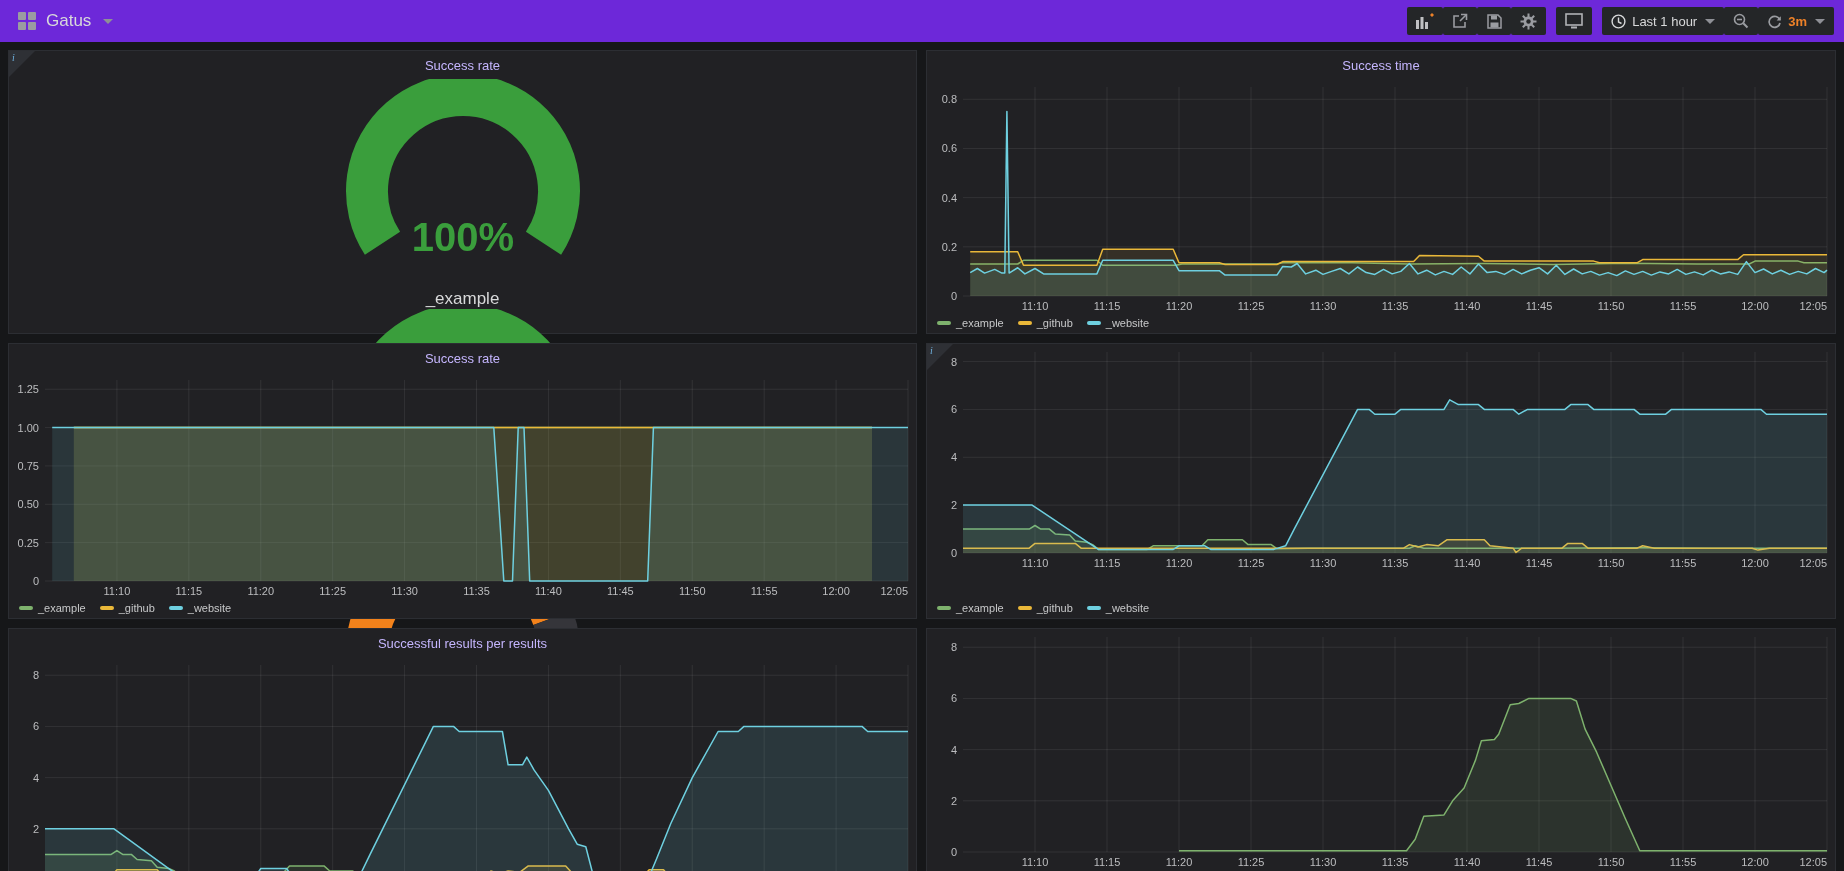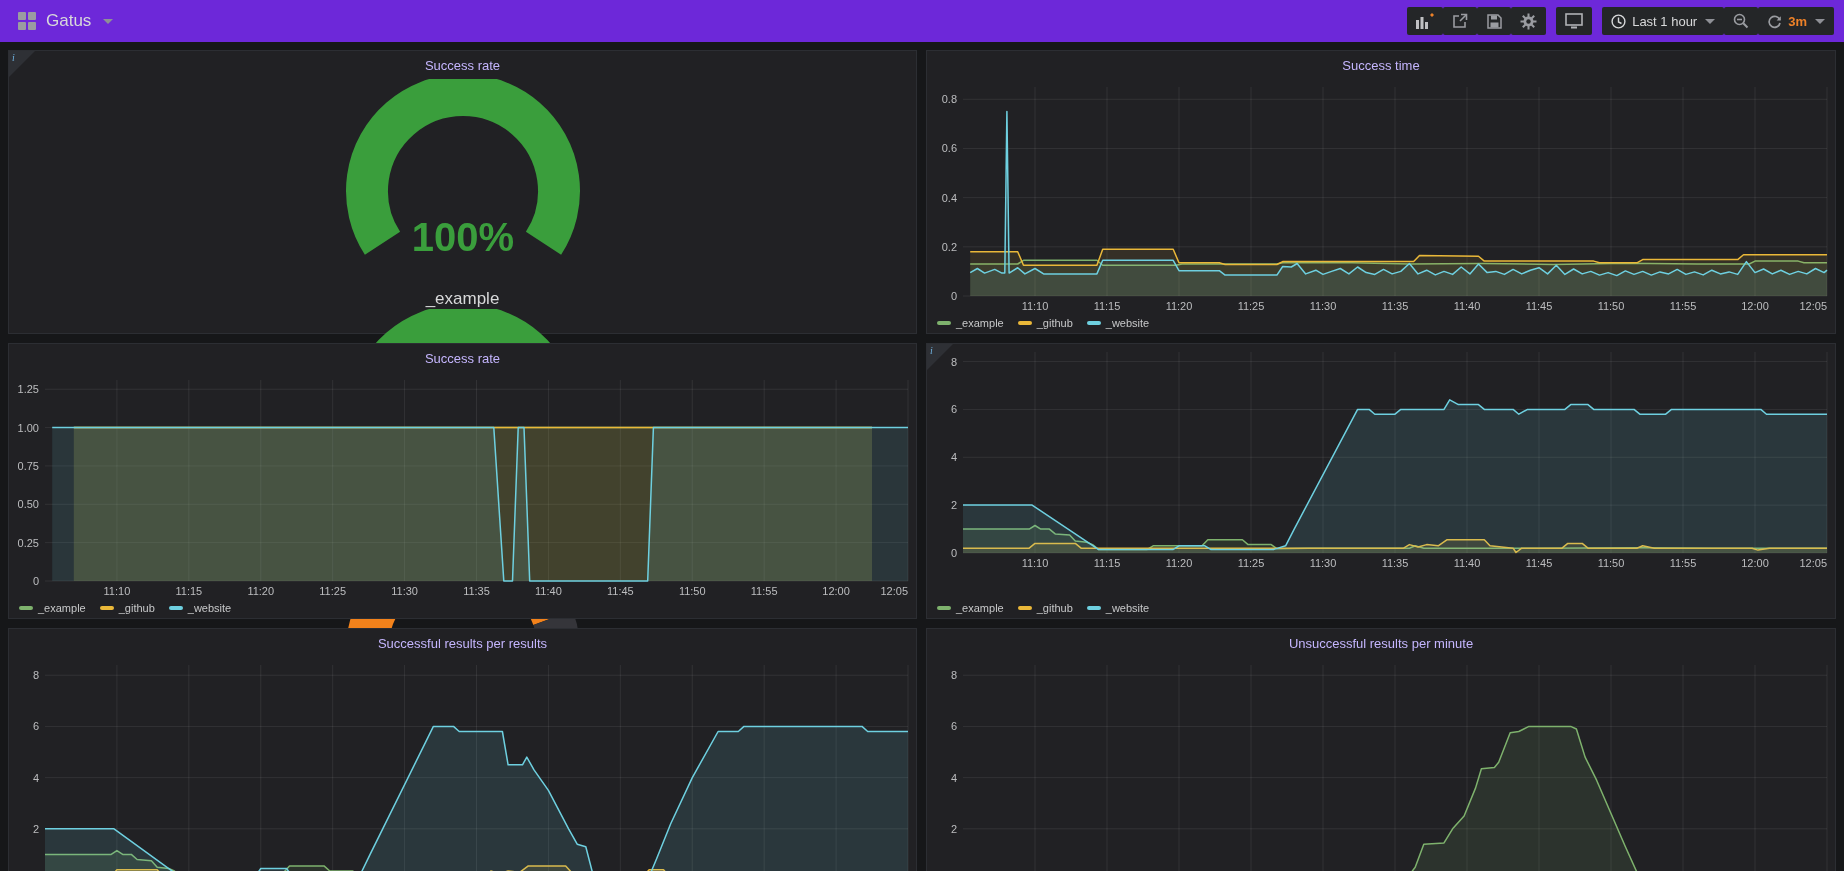--- a/index.html
+++ b/index.html
@@ -370,21 +370,20 @@
             <path d="M 36.0 223.0 L 36.0,219.2 L 102.2,219.2 L 107.9,212.8 L 148.2,212.8 L 153.9,219.2 L 476.1,219.2 L 481.9,214.0 L 490.5,216.6 L 499.1,214.0 L 510.7,215.3 L 519.3,208.9 L 556.7,208.9 L 562.4,215.3 L 573.9,216.6 L 585.4,219.2 L 588.3,222.5 L 594.1,219.2 L 634.3,219.2 L 640.1,212.8 L 654.5,212.8 L 660.2,219.2 L 709.1,219.2 L 714.9,215.3 L 726.4,219.2 L 824.2,219.2 L 830.0,220.4 L 841.5,219.2 L 899.0,219.2 L 899.0 223.0 Z" fill="#EAB839" fill-opacity="0.12" stroke="none"></path>
             <polyline points="36.0,219.2 102.2,219.2 107.9,212.8 148.2,212.8 153.9,219.2 476.1,219.2 481.9,214.0 490.5,216.6 499.1,214.0 510.7,215.3 519.3,208.9 556.7,208.9 562.4,215.3 573.9,216.6 585.4,219.2 588.3,222.5 594.1,219.2 634.3,219.2 640.1,212.8 654.5,212.8 660.2,219.2 709.1,219.2 714.9,215.3 726.4,219.2 824.2,219.2 830.0,220.4 841.5,219.2 899.0,219.2" fill="none" stroke="#EAB839" stroke-width="1.5" stroke-linejoin="round"></polyline>
             <path d="M 36.0 223.0 L 36.0,171.8 L 105.0,171.8 L 171.2,219.9 L 246.0,219.9 L 251.8,211.5 L 277.6,211.5 L 283.4,219.9 L 343.8,219.9 L 352.4,215.3 L 361.1,197.4 L 424.4,69.4 L 444.5,69.4 L 450.2,74.5 L 493.4,74.5 L 499.1,107.8 L 513.5,107.8 L 517.8,100.1 L 525.0,112.9 L 539.4,133.4 L 559.6,171.8 L 568.2,187.2 L 576.8,189.7 L 585.4,223.0 L 638.7,223.0 L 647.3,202.5 L 661.7,166.7 L 683.3,120.6 L 709.1,74.5 L 729.3,74.5 L 735.0,69.4 L 853.0,69.4 L 858.7,74.5 L 899.0,74.5 L 899.0 223.0 Z" fill="#6ED0E0" fill-opacity="0.13" stroke="none"></path>
             <polyline points="36.0,171.8 105.0,171.8 171.2,219.9 246.0,219.9 251.8,211.5 277.6,211.5 283.4,219.9 343.8,219.9 352.4,215.3 361.1,197.4 424.4,69.4 444.5,69.4 450.2,74.5 493.4,74.5 499.1,107.8 513.5,107.8 517.8,100.1 525.0,112.9 539.4,133.4 559.6,171.8 568.2,187.2 576.8,189.7 585.4,223.0 638.7,223.0 647.3,202.5 661.7,166.7 683.3,120.6 709.1,74.5 729.3,74.5 735.0,69.4 853.0,69.4 858.7,74.5 899.0,74.5" fill="none" stroke="#6ED0E0" stroke-width="1.5" stroke-linejoin="round"></polyline>
           </svg></div>
 
     </div>
   </section>
 
   <section class="panel">
-    <div class="panel-header">Unsuccessful results per minute</div>
     <div class="panel-body">
       <div class="chart-area"><svg width="908" height="240">
             <line x1="36" x2="900" y1="223" y2="223" stroke="rgba(255,255,255,0.08)"></line>
             <text class="axis" x="30" y="227" text-anchor="end">0</text>
             <line x1="36" x2="900" y1="171.8095238095238" y2="171.8095238095238" stroke="rgba(255,255,255,0.08)"></line>
             <text class="axis" x="30" y="175.8095238095238" text-anchor="end">2</text>
             <line x1="36" x2="900" y1="120.61904761904762" y2="120.61904761904762" stroke="rgba(255,255,255,0.08)"></line>
             <text class="axis" x="30" y="124.61904761904762" text-anchor="end">4</text>
             <line x1="36" x2="900" y1="69.42857142857142" y2="69.42857142857142" stroke="rgba(255,255,255,0.08)"></line>
             <text class="axis" x="30" y="73.42857142857142" text-anchor="end">6</text>

